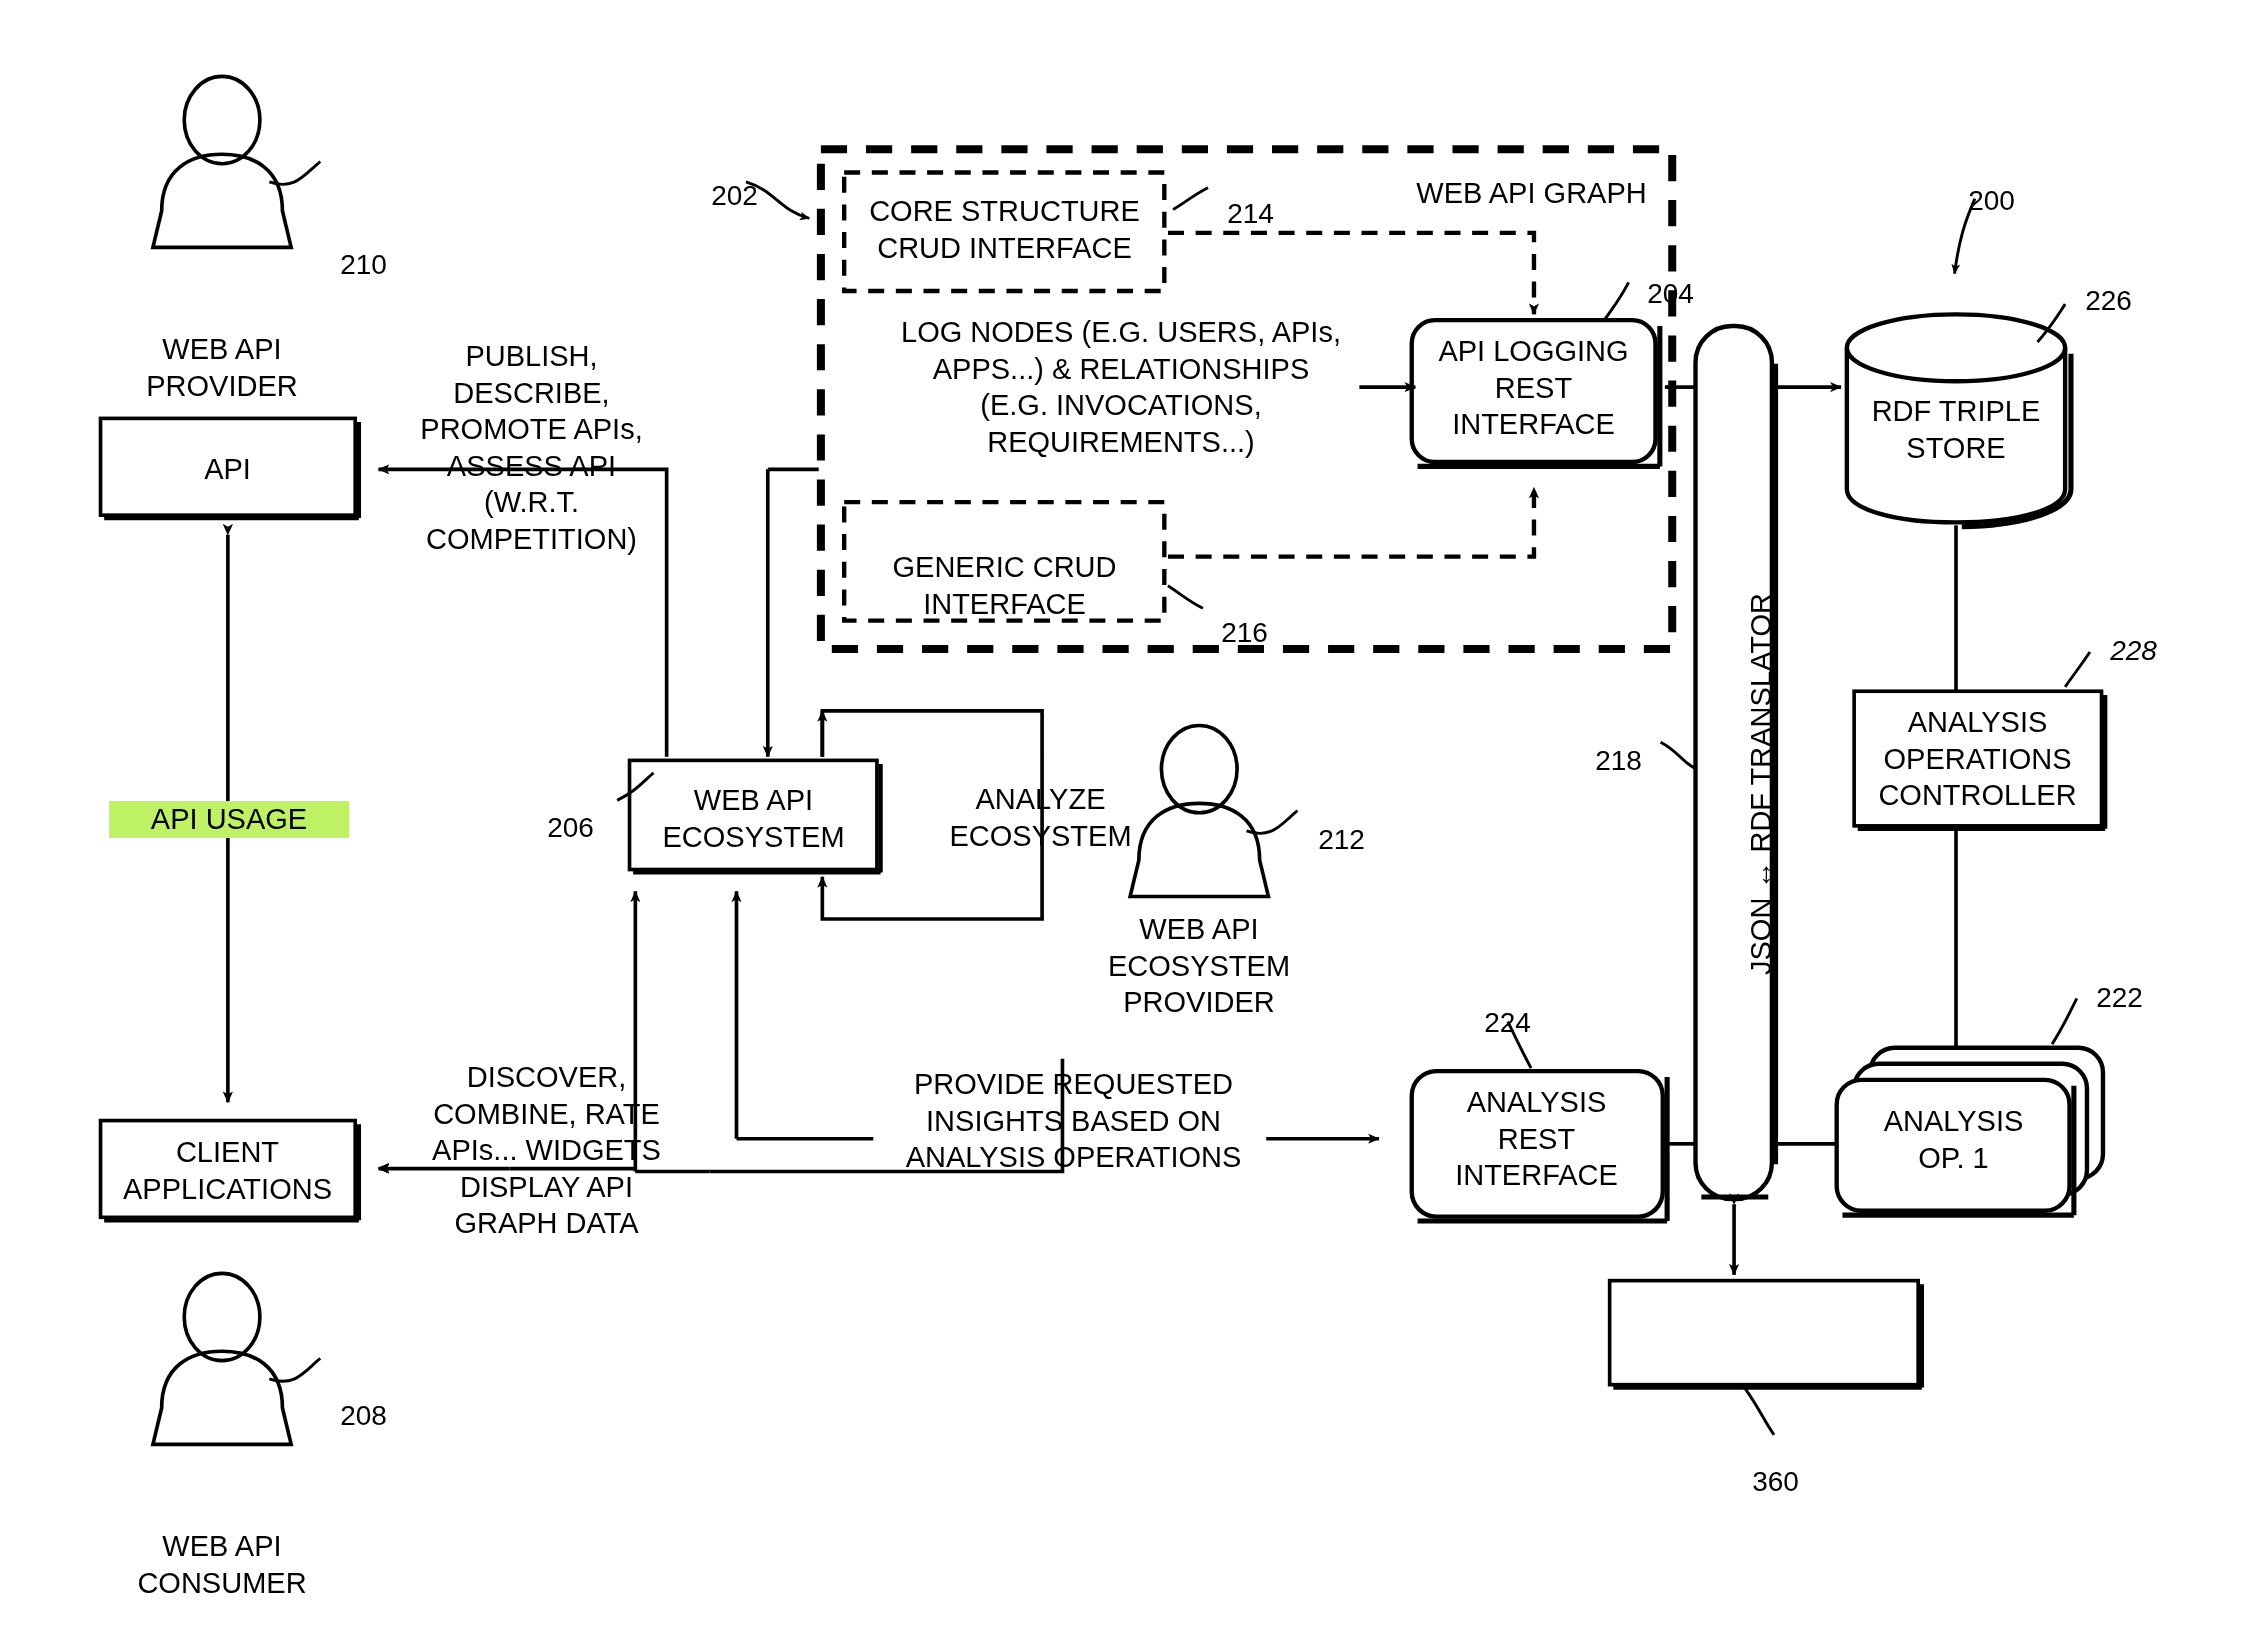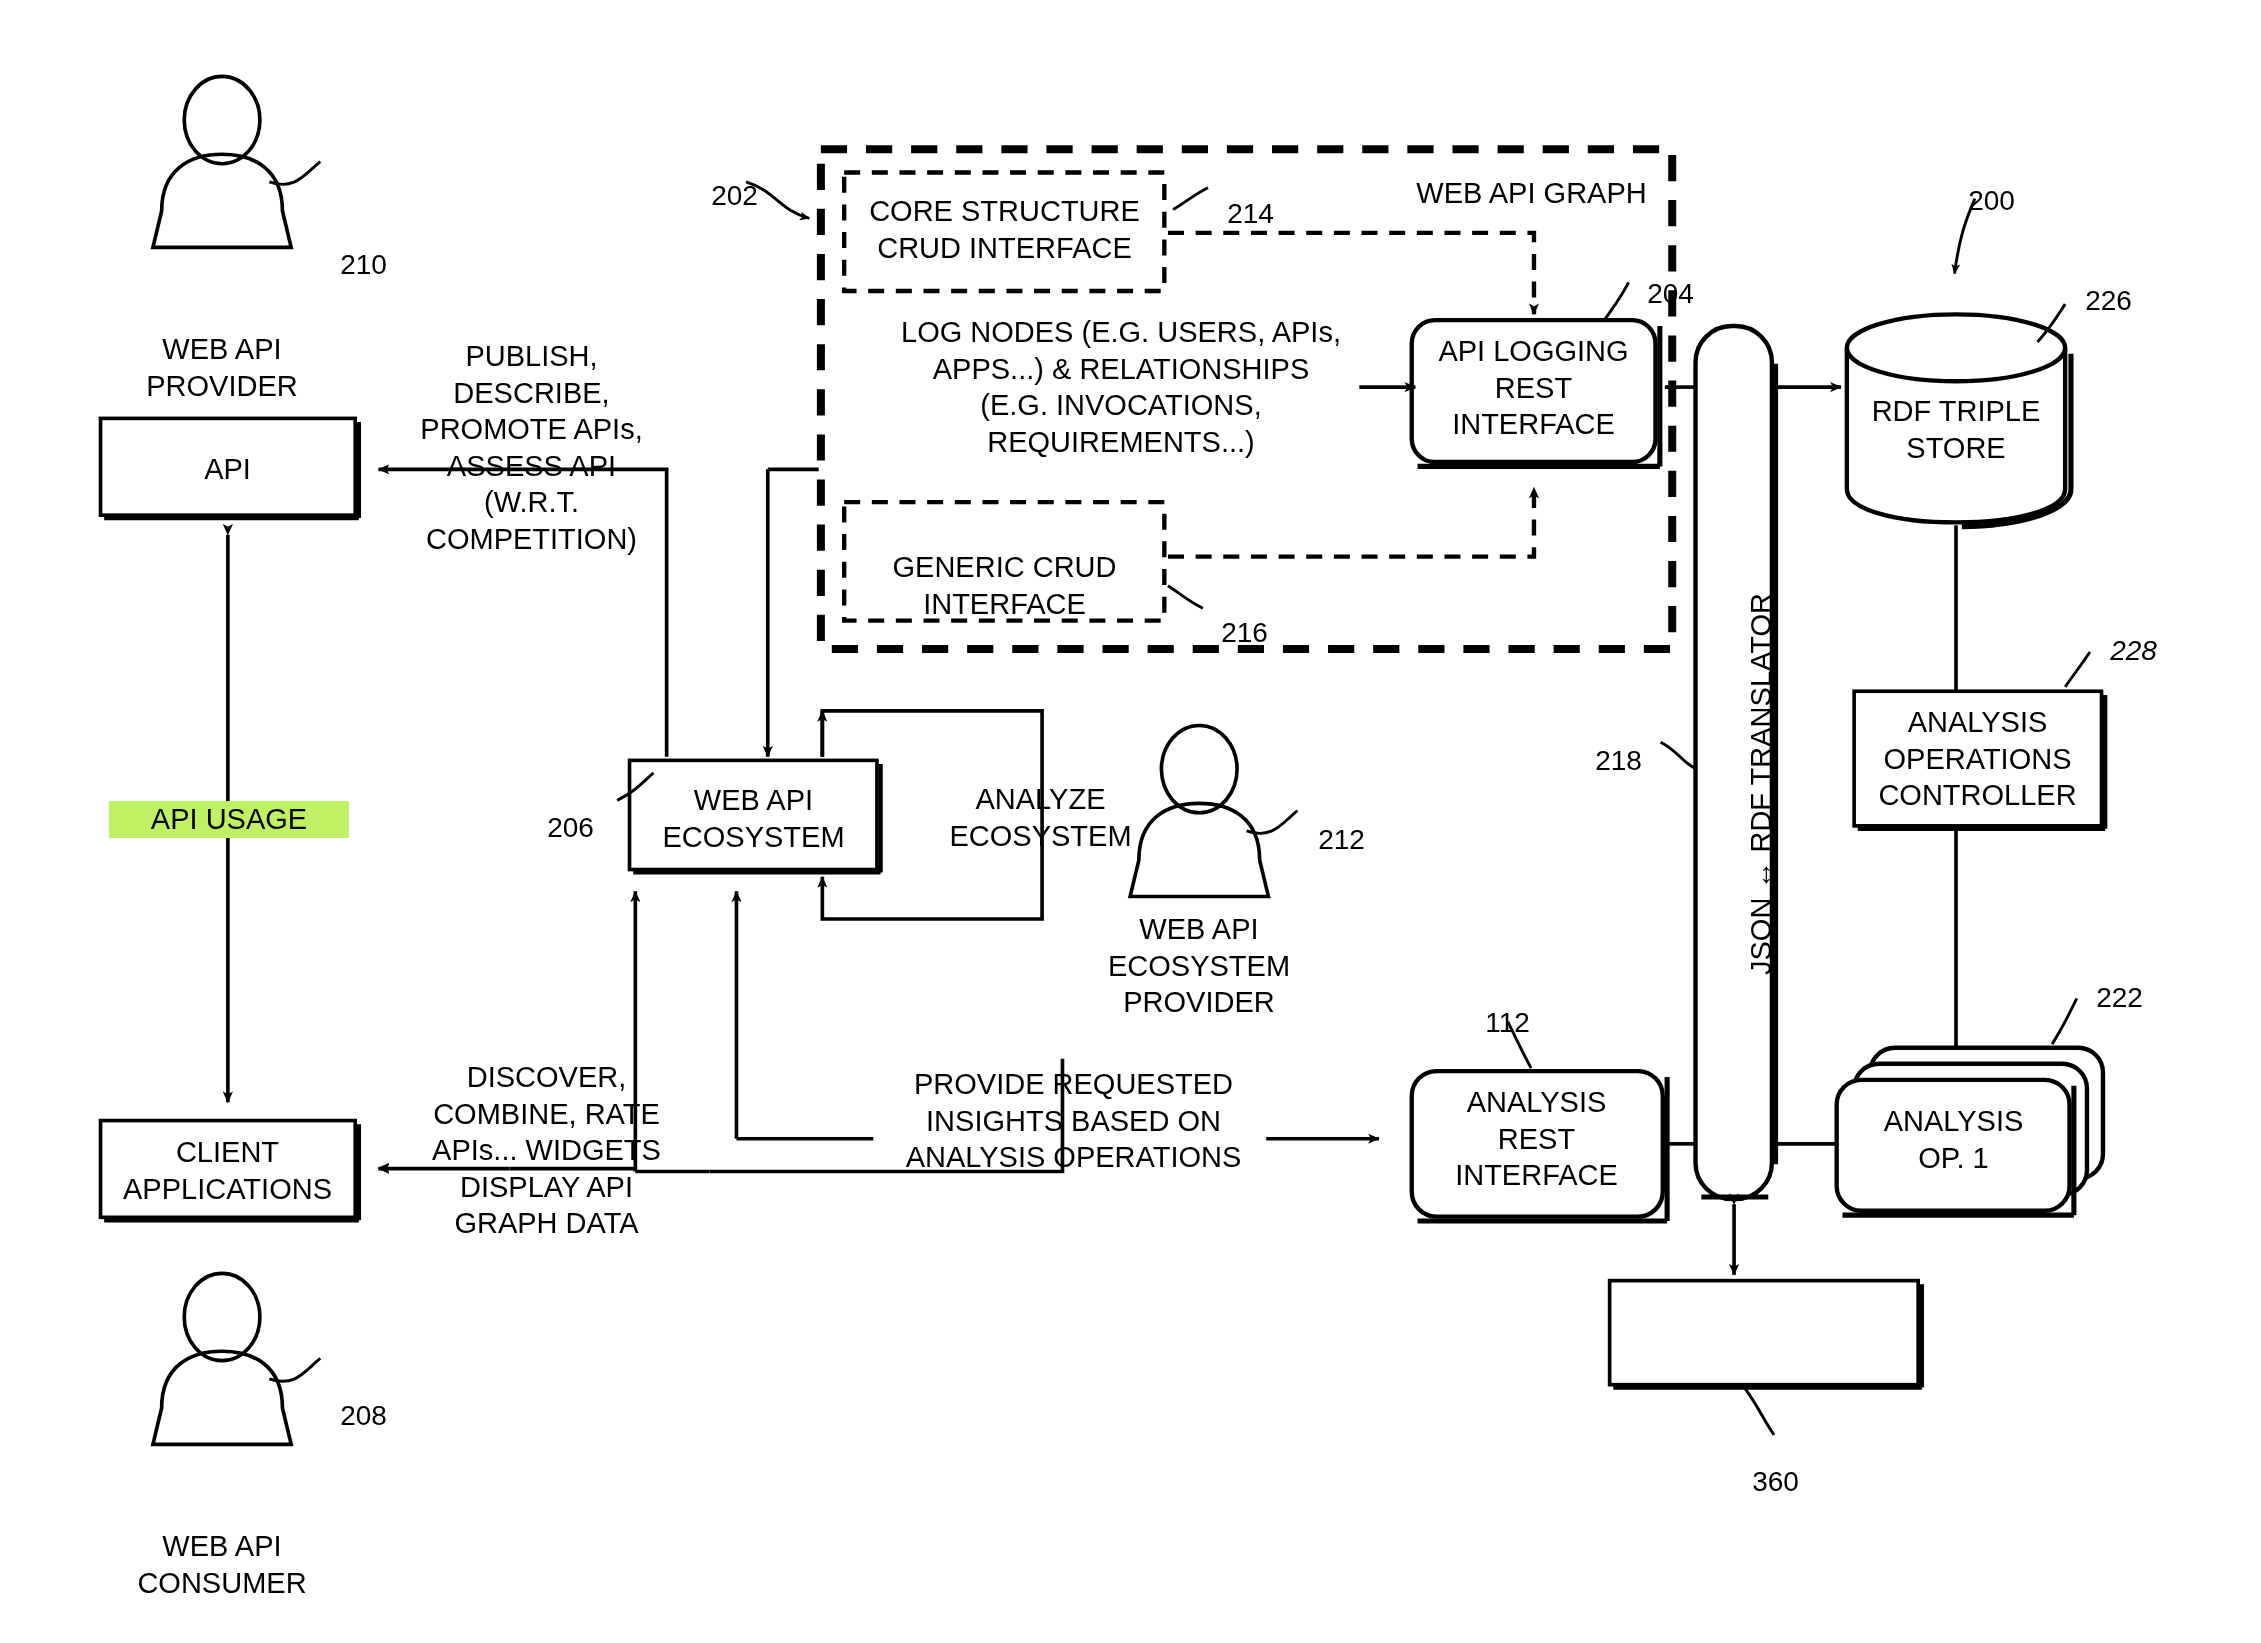--- a/index.html
+++ b/index.html
@@ -170,21 +170,21 @@
 <div class="lbl ref" style="left:1298px;top:792px;width:87px;">212</div>
 <div class="lbl ref" style="left:527px;top:780px;width:87px;">206</div>
 <div class="lbl ref" style="left:691px;top:148px;width:87px;">202</div>
 <div class="lbl ref" style="left:1207px;top:166px;width:87px;">214</div>
 <div class="lbl ref" style="left:1201px;top:585px;width:87px;">216</div>
 <div class="lbl ref" style="left:1627px;top:246px;width:87px;">204</div>
 <div class="lbl ref" style="left:1948px;top:153px;width:87px;">200</div>
 <div class="lbl ref" style="left:2065px;top:253px;width:87px;">226</div>
 <div class="lbl ref" style="left:2090px;top:603px;width:87px;font-style:italic;">228</div>
 <div class="lbl ref" style="left:2076px;top:950px;width:87px;">222</div>
-<div class="lbl ref" style="left:1464px;top:975px;width:87px;">112</div>
+<div class="lbl ref" style="left:1464px;top:975px;width:87px;">224</div>
 <div class="lbl ref" style="left:1575px;top:713px;width:87px;">218</div>
 <div class="lbl ref" style="left:1732px;top:1434px;width:87px;">360</div>
 
 <div class="lbl node-label" style="left:113px;top:331px;width:218px;">WEB API
 PROVIDER</div>
 <div class="lbl node-label" style="left:113px;top:1528px;width:218px;">WEB API
 CONSUMER</div>
 <div class="lbl node-label" style="left:1090px;top:911px;width:218px;">WEB API
 ECOSYSTEM
 PROVIDER</div>

